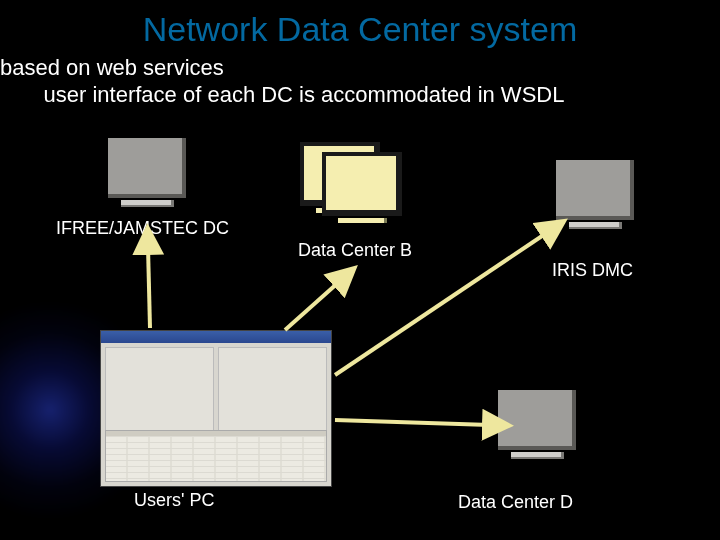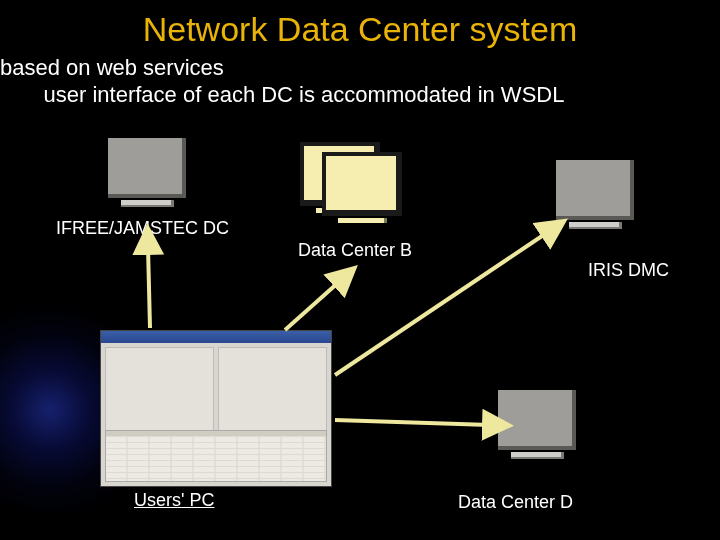--- a/index.html
+++ b/index.html
@@ -27,21 +27,21 @@
        rgba(0,0,0,0) 70%);
     filter: blur(2px);
   }
   .title {
     position: absolute;
     top: 10px;
     left: 0;
     width: 720px;
     text-align: center;
     font-size: 34px;
-    color: #eab308;
+    color: #0369a1;
   }
   .subtitle1 {
     position: absolute;
     top: 55px;
     left: 0;
     width: 720px;
     text-align: left;
     font-size: 22px;
   }
   .subtitle2 {
@@ -175,21 +175,21 @@
       <div class="screen"></div>
       <div class="base"></div>
     </div>
 </div>
 <div class="label" style="left:298px; top:240px;">Data Center B</div>
 
 <div class="monitor" style="left:556px; top:160px;">
   <div class="screen"></div>
   <div class="base"></div>
 </div>
-<div class="label" style="left:552px; top:260px;margin-left:36px;">IRIS DMC</div>
+<div class="label" style="left:552px; top:260px;">IRIS DMC</div>
 
 <div class="monitor" style="left:498px; top:390px;">
   <div class="screen"></div>
   <div class="base"></div>
 </div>
 <div class="label" style="left:458px; top:492px;">Data Center D</div>
 
 <div class="pcwin">
   <div class="titlebar"></div>
   <div class="body">
@@ -201,21 +201,21 @@
     <div class="row"></div>
       <div class="row"></div>
       <div class="row"></div>
     <div class="row"></div>
       <div class="row"></div>
       <div class="row"></div>
     <div class="row"></div>
       <div class="row"></div>
   </div>
 </div>
-<div class="label" style="left:134px; top:490px;text-decoration:underline;">Users' PC</div>
+<div class="label" style="left:134px; top:490px;">Users' PC</div>
 
 <svg class="arrows">
   <defs>
     <marker id="ah" viewBox="0 0 12 12" refX="3" refY="6" markerWidth="8" markerHeight="8" orient="auto">
       <path d="M0,0 L12,6 L0,12 Z" fill="#eee79e"></path>
     </marker>
   </defs>
 
   <line x1="150" y1="328" x2="148" y2="247" stroke="#eee79e" stroke-width="4" marker-end="url(#ah)"></line>
 

